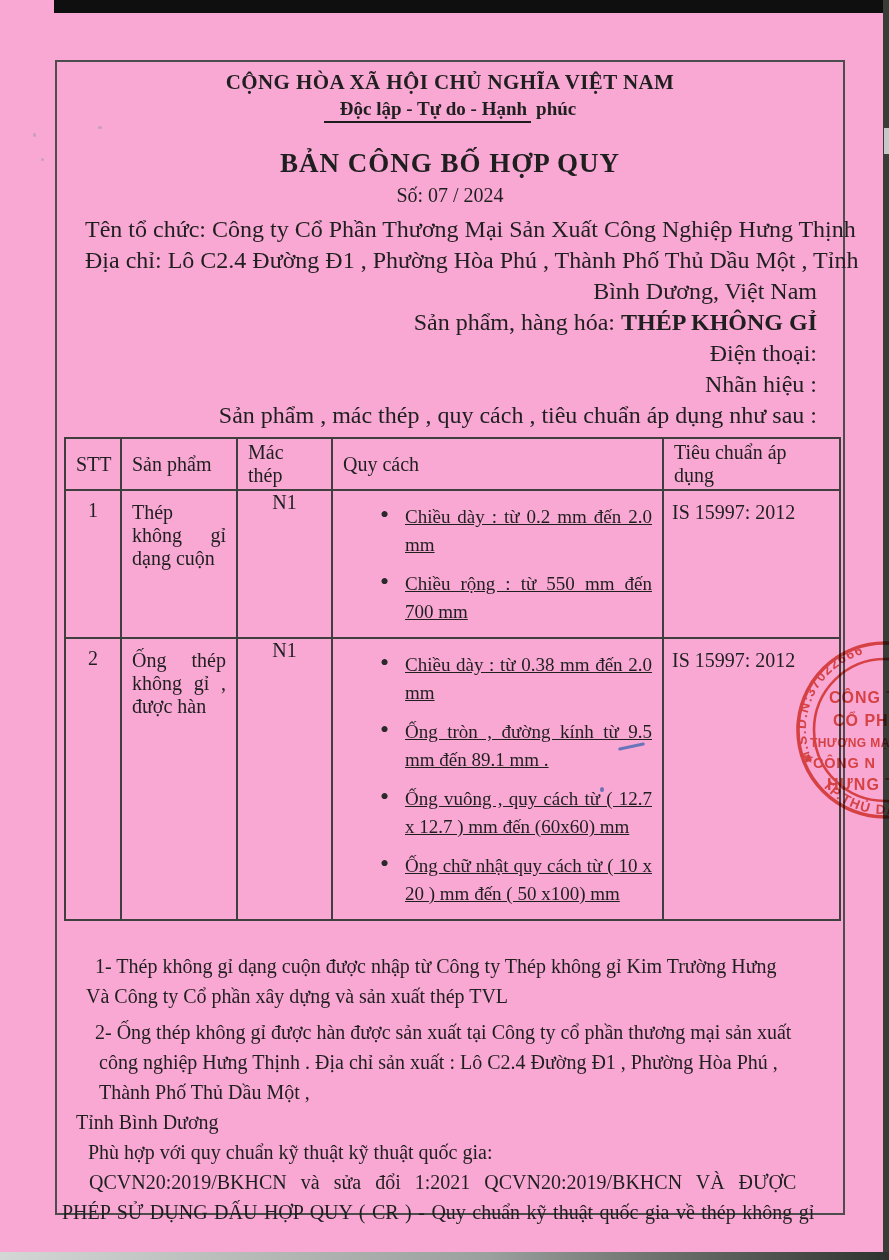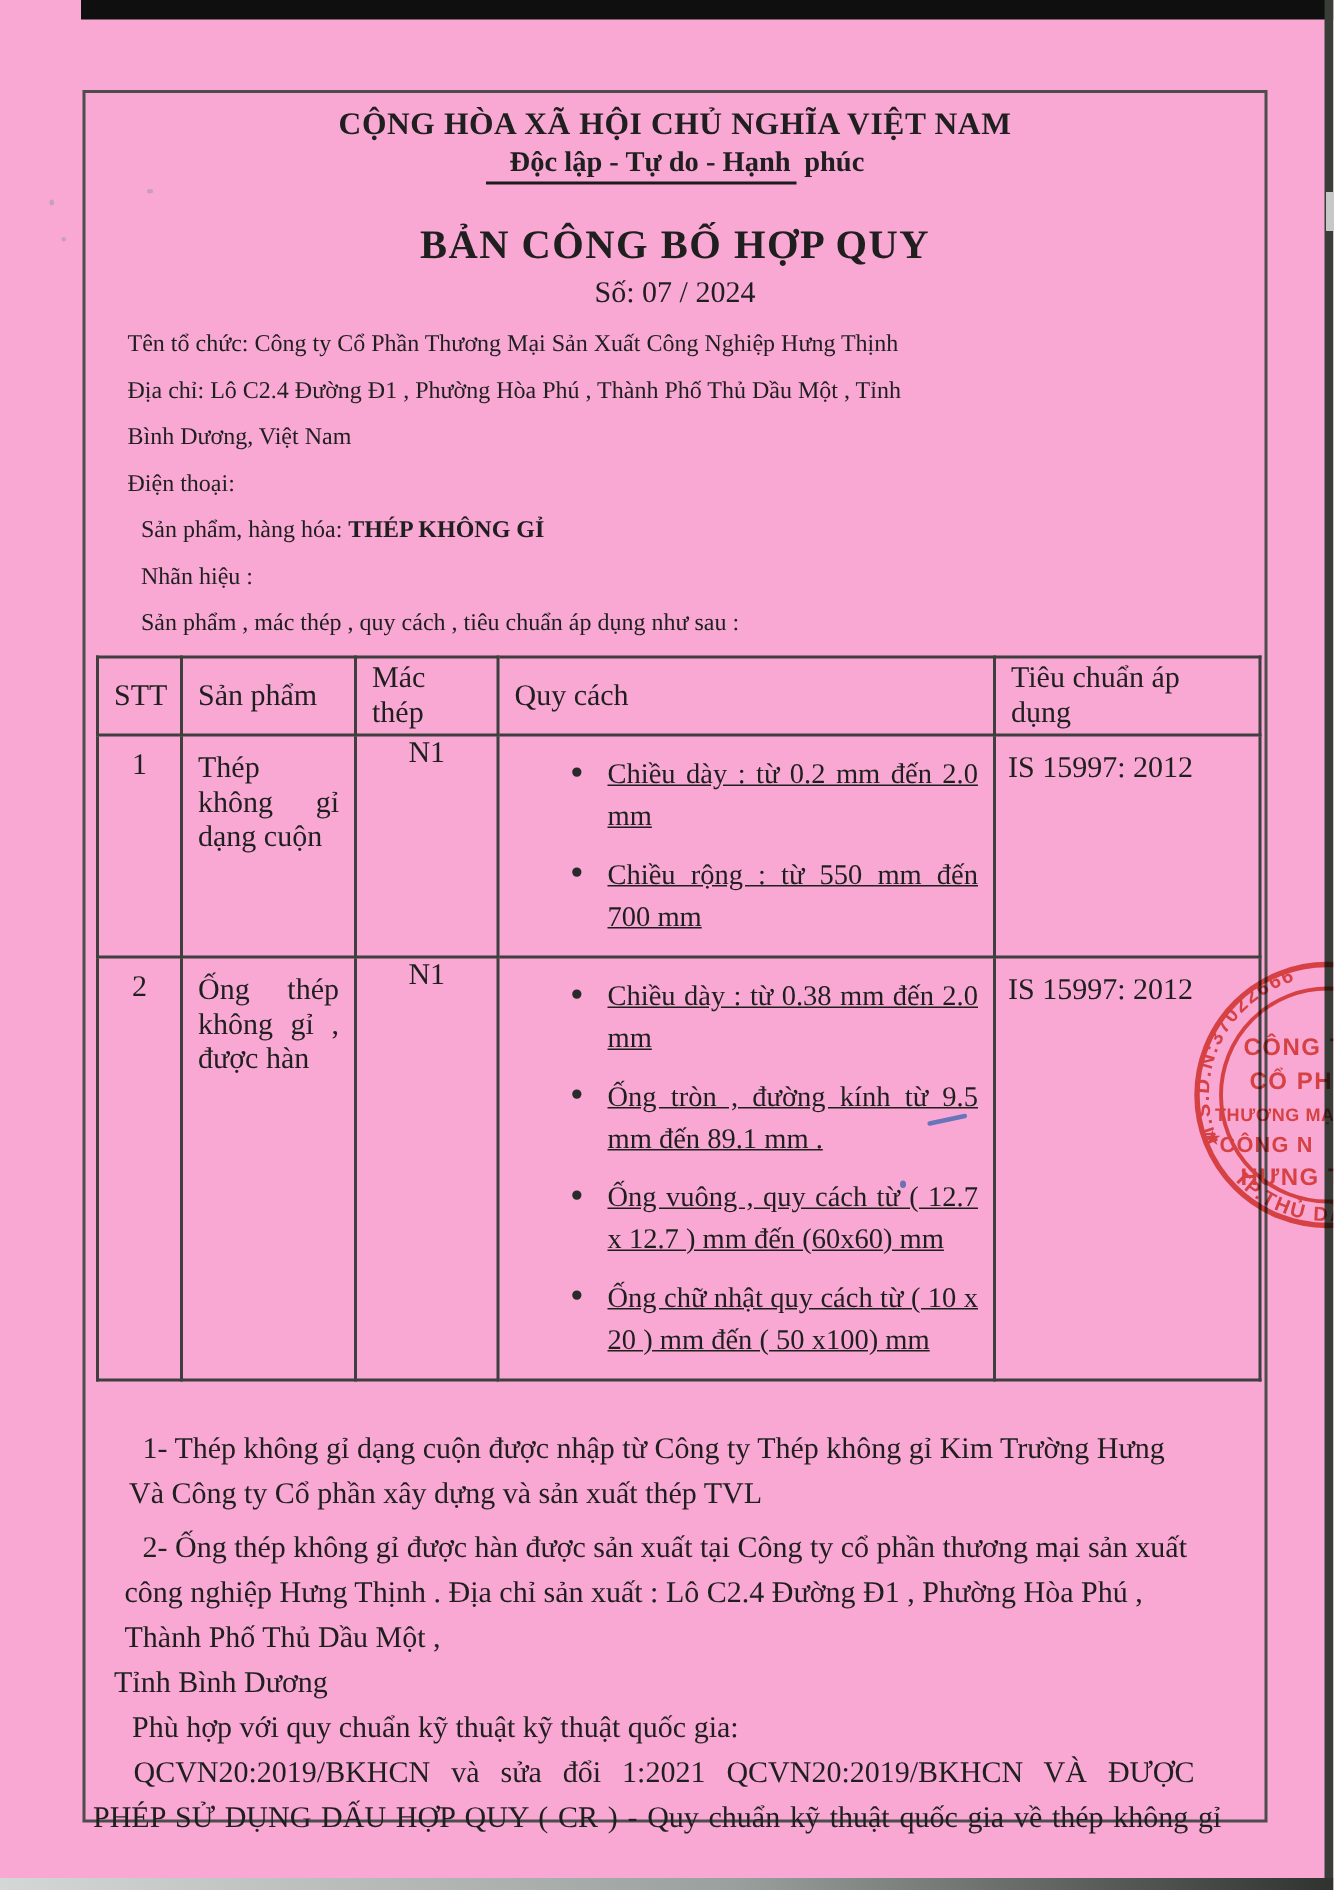--- a/index.html
+++ b/index.html
@@ -24,21 +24,21 @@
 
   .nat-header{text-align:center;margin-top:8px;}
   .nat-title{font-size:21px;font-weight:bold;letter-spacing:.4px;line-height:24px;}
   .motto{font-size:19px;font-weight:bold;line-height:30px;}
   .motto-main{border-bottom:2px solid #1c1c1c;padding:0 4px 2px 16px;}
   .motto-tail{padding-left:5px;}
   .doc-title{text-align:center;font-size:27px;font-weight:bold;letter-spacing:1px;
     margin:22px 0 0 0;line-height:34px;}
   .doc-number{text-align:center;font-size:20px;line-height:26px;margin-top:2px;}
 
-  .info{margin:6px 26px 0 28px;font-size:16px;}
+  .info{margin:6px 26px 0 28px;font-size:24px;text-align:right;}
   .info .line{line-height:31px;white-space:nowrap;}
   .indent2{padding-left:9px;}
   .bold{font-weight:bold;}
 
   table.spec{
     border-collapse:collapse;table-layout:fixed;
     margin:6px 0 0 7px;width:775px;font-size:20px;
   }
   table.spec th,table.spec td{border:2px solid #3f3f3f;vertical-align:top;}
   table.spec thead th{font-weight:normal;text-align:left;height:40px;
@@ -58,21 +58,21 @@
   }
   ul.qclist li::before{
     content:"\2022";position:absolute;left:47px;top:-2px;font-size:26px;color:#2a2a2a;
   }
 
   .notes{margin-top:30px;font-size:20px;}
   .notes .nline{line-height:30px;white-space:nowrap;}
   .pl-n1{padding-left:38px;}
   .pl-n1b{padding-left:29px;}
   .pl-n2{padding-left:38px;margin-top:6px;}
-  .pl-n2b{padding-left:26px;}
+  .pl-n2b{padding-left:42px;}
   .pl-prov{padding-left:19px;}
   .pl-conf{padding-left:31px;}
   .pl-qcvn1{padding-left:32px;word-spacing:9px;}
   .pl-qcvn2{padding-left:5px;word-spacing:1.5px;}
 
   
   .stamp{position:absolute;left:780px;top:623px;width:212px;height:216px;
     mix-blend-mode:multiply;opacity:.92;}
   .stamp text{font-family:"Liberation Sans","DejaVu Sans",sans-serif;font-weight:bold;}
 
@@ -102,22 +102,22 @@
       <div class="motto"><span class="motto-main">Độc lập - Tự do - Hạnh</span><span class="motto-tail">phúc</span></div>
     </div>
 
     <div class="doc-title">BẢN CÔNG BỐ HỢP QUY</div>
     <div class="doc-number">Số: 07 / 2024</div>
 
     <div class="info">
       <div class="line">Tên tổ chức: Công ty Cổ Phần Thương Mại Sản Xuất Công Nghiệp Hưng Thịnh</div>
       <div class="line">Địa chỉ: Lô C2.4 Đường Đ1 , Phường Hòa Phú , Thành Phố Thủ Dầu Một , Tỉnh</div>
       <div class="line">Bình Dương, Việt Nam</div>
+      <div class="line indent2"><span>Sản phẩm, hàng hóa:</span> <span class="bold">THÉP KHÔNG GỈ</span></div>
       <div class="line">Điện thoại:</div>
-      <div class="line indent2"><span>Sản phẩm, hàng hóa:</span> <span class="bold">THÉP KHÔNG GỈ</span></div>
       <div class="line indent2">Nhãn hiệu :</div>
       <div class="line indent2">Sản phẩm , mác thép , quy cách , tiêu chuẩn áp dụng như sau :</div>
     </div>
 
     <table class="spec">
       <colgroup>
         <col style="width:56px">
           <col style="width:116px">
           <col style="width:95px">
         <col style="width:331px">

